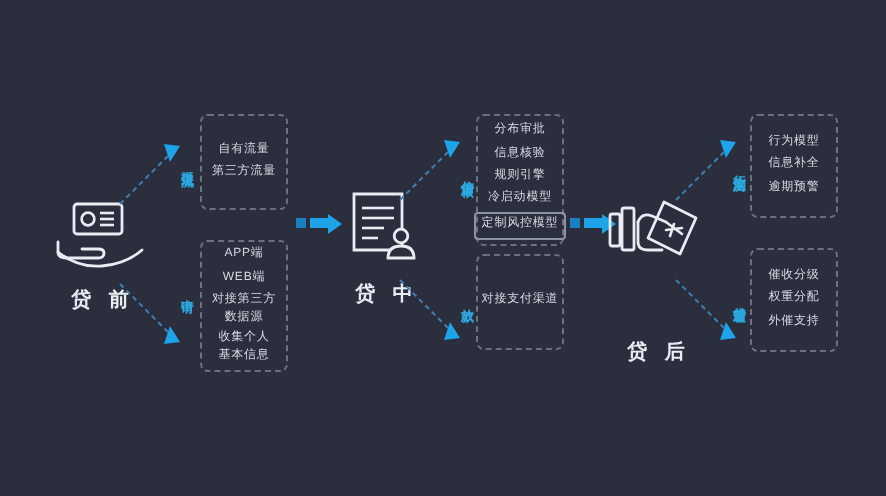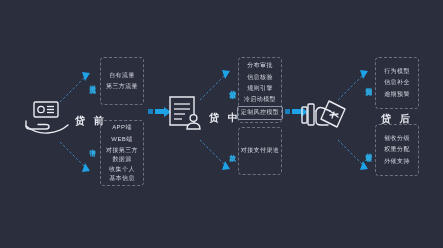--- a/index.html
+++ b/index.html
@@ -15,21 +15,21 @@
     width: 443px;
     height: 248px;
     background: #2b2e3c;
     overflow: hidden;
   }
 
   
   .stage {
     position: absolute;
     display: flex;
-    flex-direction: row;
+    flex-direction: column;
     align-items: center;
     justify-content: flex-start;
   }
   .stage-icon {
     width: 52px;
     height: 40px;
     display: flex;
     align-items: center;
     justify-content: center;
   }

